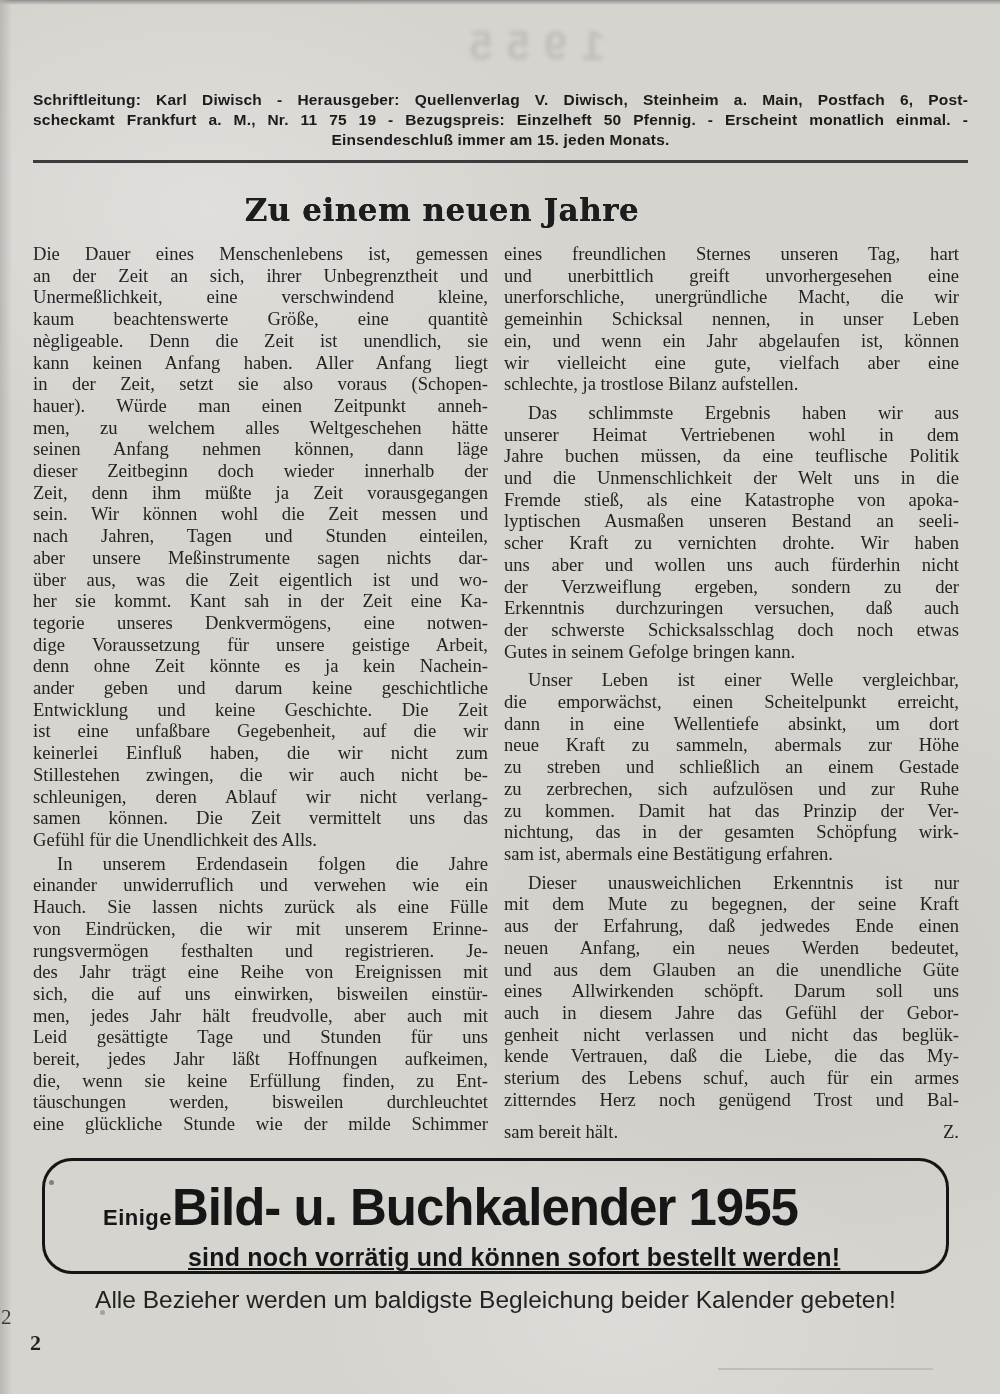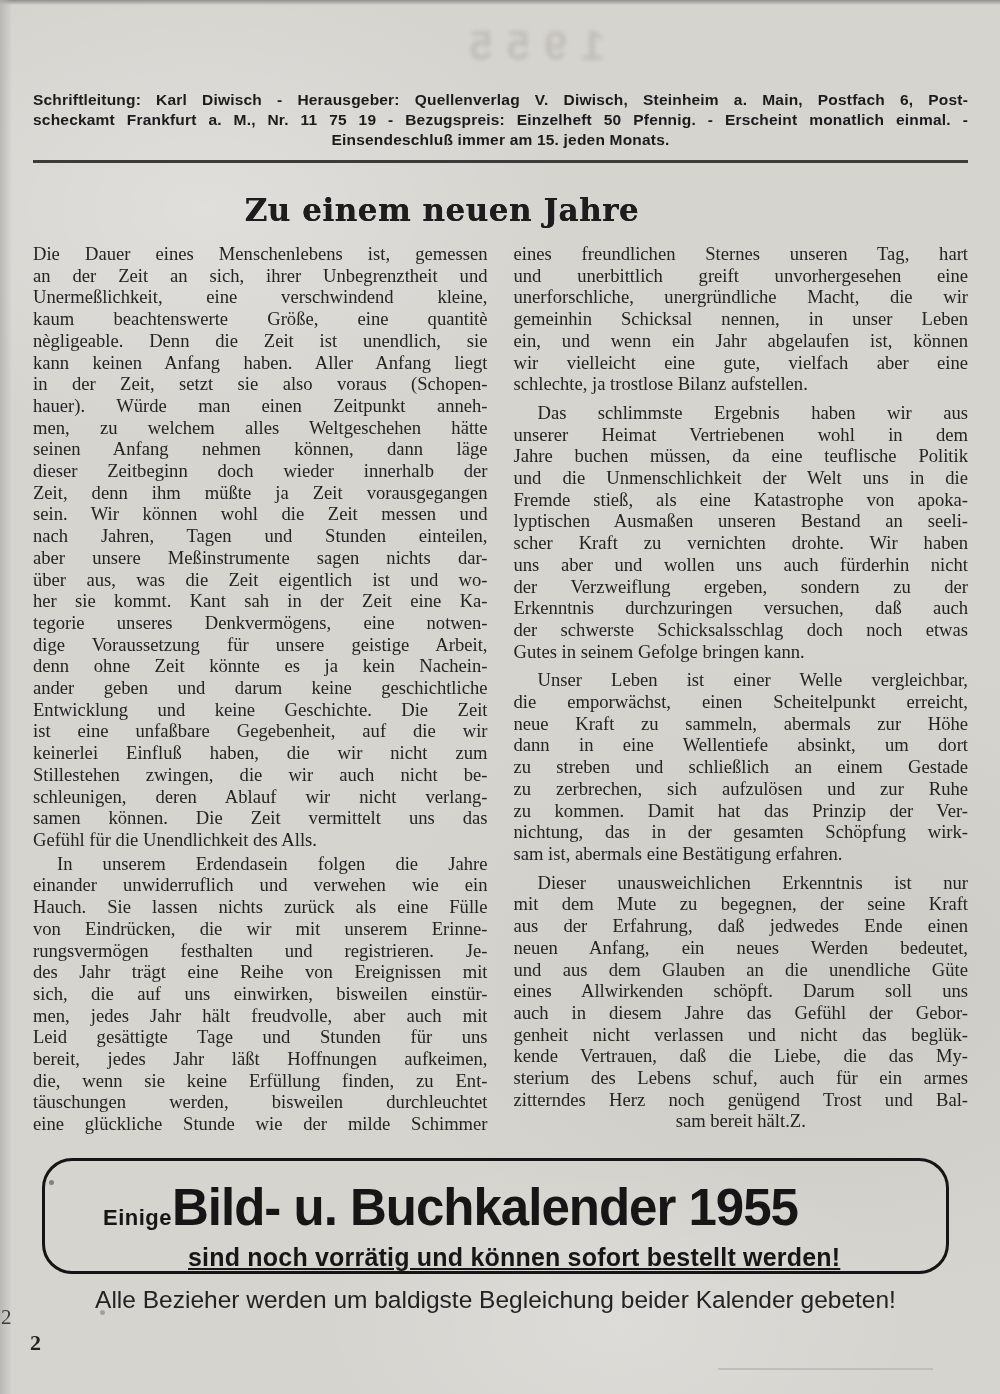--- a/index.html
+++ b/index.html
@@ -48,27 +48,27 @@
     position:absolute;top:192px;left:0;width:884px;
     text-align:center;
     font-family:"DejaVu Serif", serif;
     font-weight:bold;font-size:31px;
     color:#1d1d1d;letter-spacing:.5px;
     text-shadow:0 0 .4px #1d1d1d;
   }
   
   .columns{
     position:absolute;top:243px;left:33px;width:935px;
-    display:flex;gap:26px;
+    display:flex;gap:16px;
   }
   .col{width:455px;font-size:18.6px;line-height:21.7px;}
   .line{text-align:justify;text-align-last:justify;white-space:nowrap;}
   .line.last{text-align-last:left;}
   .line.indent{padding-left:24px;}
-  .line.sigline{display:flex;justify-content:center;white-space:normal;}
+  .line.sigline{display:flex;justify-content:space-between;white-space:normal;margin-top:11px;}
   .col-left .para + .para{margin-top:2px;}
   .col-right .para + .para{margin-top:7px;}
   
   .adbox{
     position:absolute;left:42px;top:1158px;width:907px;height:116px;
     border:3.5px solid #151515;border-radius:30px;
     box-sizing:border-box;
     font-family:"Liberation Sans", sans-serif;color:#161616;
   }
   .ad-row1{display:flex;align-items:baseline;margin:17px 0 0 58px;}
@@ -173,22 +173,22 @@
           <div class="line">scher Kraft zu vernichten drohte. Wir haben</div>
           <div class="line">uns aber und wollen uns auch fürderhin nicht</div>
           <div class="line">der Verzweiflung ergeben, sondern zu der</div>
           <div class="line">Erkenntnis durchzuringen versuchen, daß auch</div>
           <div class="line">der schwerste Schicksalsschlag doch noch etwas</div>
           <div class="line last">Gutes in seinem Gefolge bringen kann.</div>
         </div>
         <div class="para">
           <div class="line indent">Unser Leben ist einer Welle vergleichbar,</div>
           <div class="line">die emporwächst, einen Scheitelpunkt erreicht,</div>
+          <div class="line">dann in eine Wellentiefe absinkt, um dort</div>
           <div class="line">neue Kraft zu sammeln, abermals zur Höhe</div>
-          <div class="line">dann in eine Wellentiefe absinkt, um dort</div>
           <div class="line">zu streben und schließlich an einem Gestade</div>
           <div class="line">zu zerbrechen, sich aufzulösen und zur Ruhe</div>
           <div class="line">zu kommen. Damit hat das Prinzip der Ver-</div>
           <div class="line">nichtung, das in der gesamten Schöpfung wirk-</div>
           <div class="line last">sam ist, abermals eine Bestätigung erfahren.</div>
         </div>
         <div class="para">
           <div class="line indent">Dieser unausweichlichen Erkenntnis ist nur</div>
           <div class="line">mit dem Mute zu begegnen, der seine Kraft</div>
           <div class="line">aus der Erfahrung, daß jedwedes Ende einen</div>

